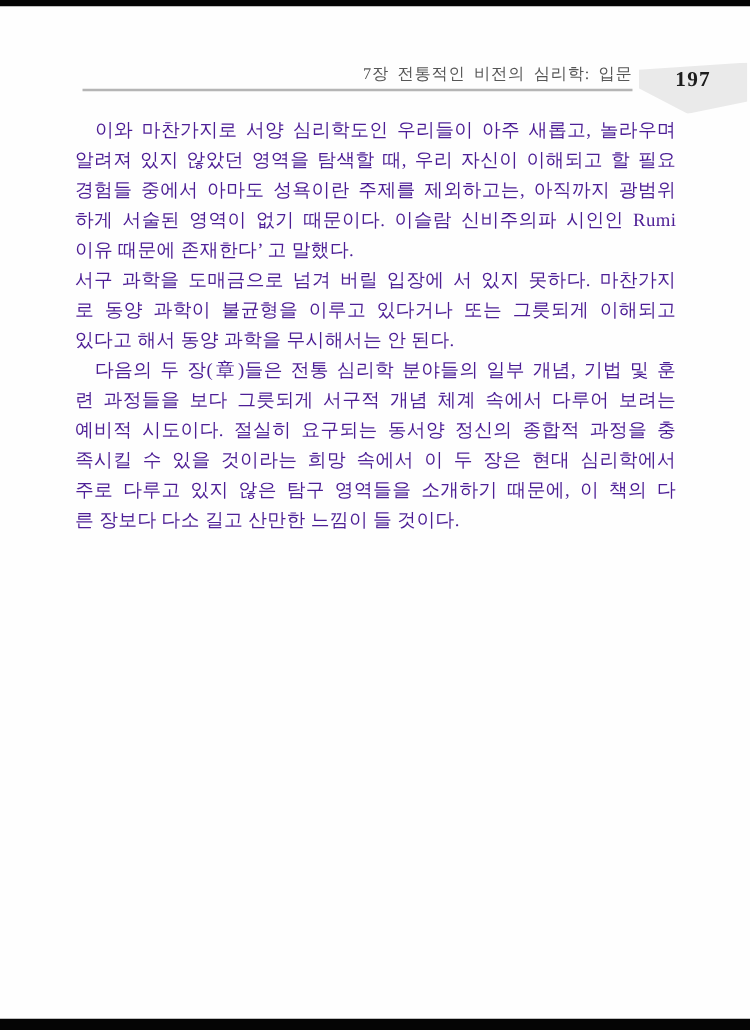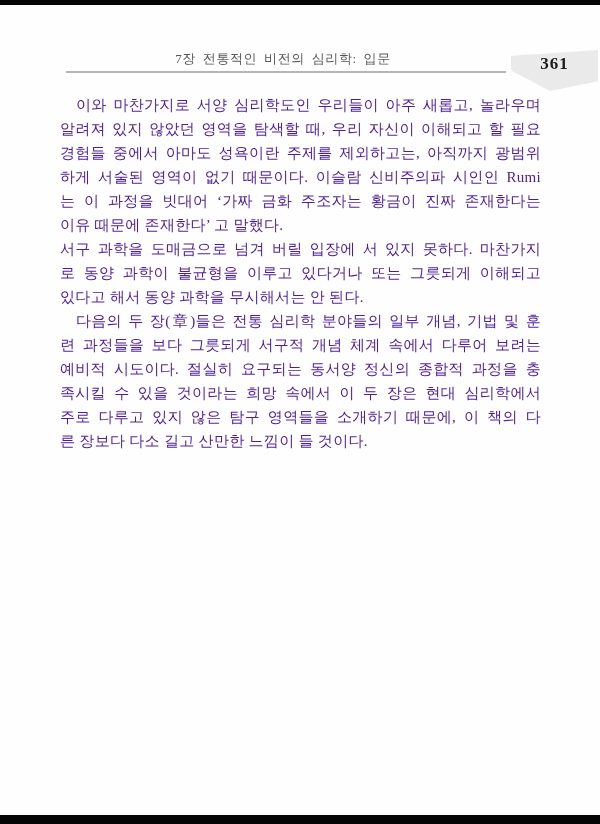--- a/index.html
+++ b/index.html
@@ -24,21 +24,21 @@
     position: absolute;
     bottom: 0; left: 0;
     width: 600px; height: 9px;
     background: #050505;
   }
   .chapter-title {
     position: absolute;
     top: 50px;
     left: 60px;
     width: 446px;
-    text-align: center;
+    text-align: right;
     font-size: 13px;
     letter-spacing: 0.6px;
     word-spacing: 3px;
     color: #565656;
   }
   .header-rule {
     position: absolute;
     top: 71px;
     left: 66px;
     width: 440px;
@@ -91,29 +91,28 @@
 </head>
 <body>
 
 <div class="scan-bar-top"></div>
 
 <div class="chapter-title">7장 전통적인 비전의 심리학: 입문</div>
 
 <div class="header-rule"></div>
 
 <div class="page-tab">
-  <div class="page-number">361</div>
+  <div class="page-number">197</div>
 </div>
 
 <div class="body-text" id="body-text">
     <div class="text-line para-start">이와 마찬가지로 서양 심리학도인 우리들이 아주 새롭고, 놀라우며</div>
     <div class="text-line">알려져 있지 않았던 영역을 탐색할 때, 우리 자신이 이해되고 할 필요</div>
     <div class="text-line">경험들 중에서 아마도 성욕이란 주제를 제외하고는, 아직까지 광범위</div>
     <div class="text-line">하게 서술된 영역이 없기 때문이다. 이슬람 신비주의파 시인인 Rumi</div>
-    <div class="text-line">는 이 과정을 빗대어 ‘가짜 금화 주조자는 황금이 진짜 존재한다는</div>
     <div class="text-line para-end">이유 때문에 존재한다’ 고 말했다.</div>
     <div class="text-line">서구 과학을 도매금으로 넘겨 버릴 입장에 서 있지 못하다. 마찬가지</div>
     <div class="text-line">로 동양 과학이 불균형을 이루고 있다거나 또는 그릇되게 이해되고</div>
     <div class="text-line para-end">있다고 해서 동양 과학을 무시해서는 안 된다.</div>
     <div class="text-line para-start">다음의 두 장(章)들은 전통 심리학 분야들의 일부 개념, 기법 및 훈</div>
     <div class="text-line">련 과정들을 보다 그릇되게 서구적 개념 체계 속에서 다루어 보려는</div>
     <div class="text-line">예비적 시도이다. 절실히 요구되는 동서양 정신의 종합적 과정을 충</div>
     <div class="text-line">족시킬 수 있을 것이라는 희망 속에서 이 두 장은 현대 심리학에서</div>
     <div class="text-line">주로 다루고 있지 않은 탐구 영역들을 소개하기 때문에, 이 책의 다</div>
     <div class="text-line para-end">른 장보다 다소 길고 산만한 느낌이 들 것이다.</div>

